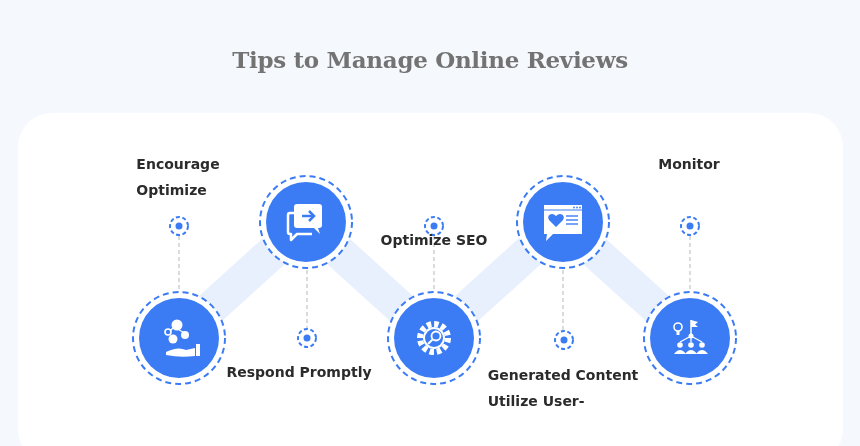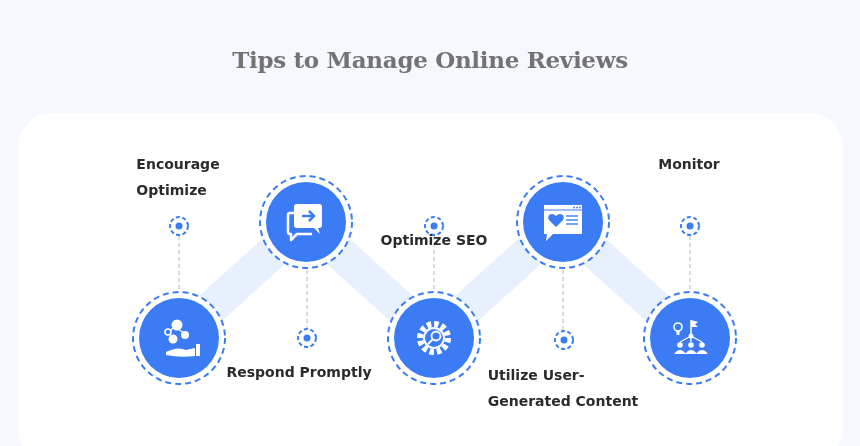--- a/index.html
+++ b/index.html
@@ -150,18 +150,18 @@
   <div>Encourage</div>
   <div>Optimize</div>
 </div>
 <div class="label" style="left:299px; top:359px;">
   <div>Respond Promptly</div>
 </div>
 <div class="label" style="left:434px; top:191px;margin-top:36px;">
   <div>Optimize SEO</div>
 </div>
 <div class="label" style="left:563px; top:362px;">
+  <div>Generated Content</div>
   <div>Utilize User-</div>
-  <div>Generated Content</div>
 </div>
 <div class="label" style="left:689px; top:151px;">
   <div>Monitor</div>
 </div>
 
 </body></html>

